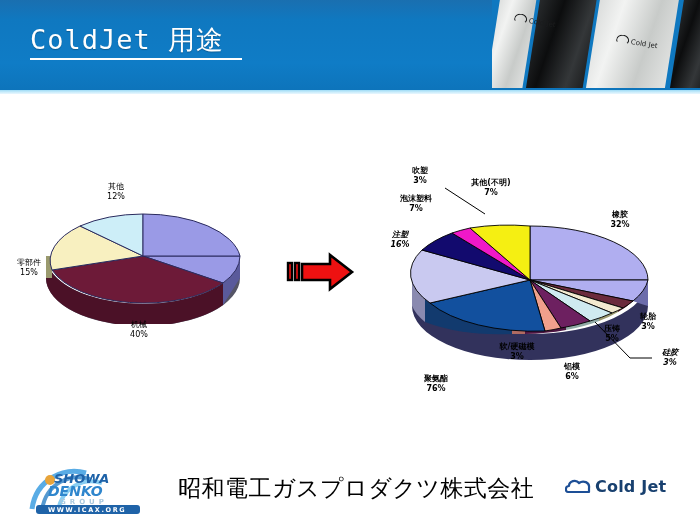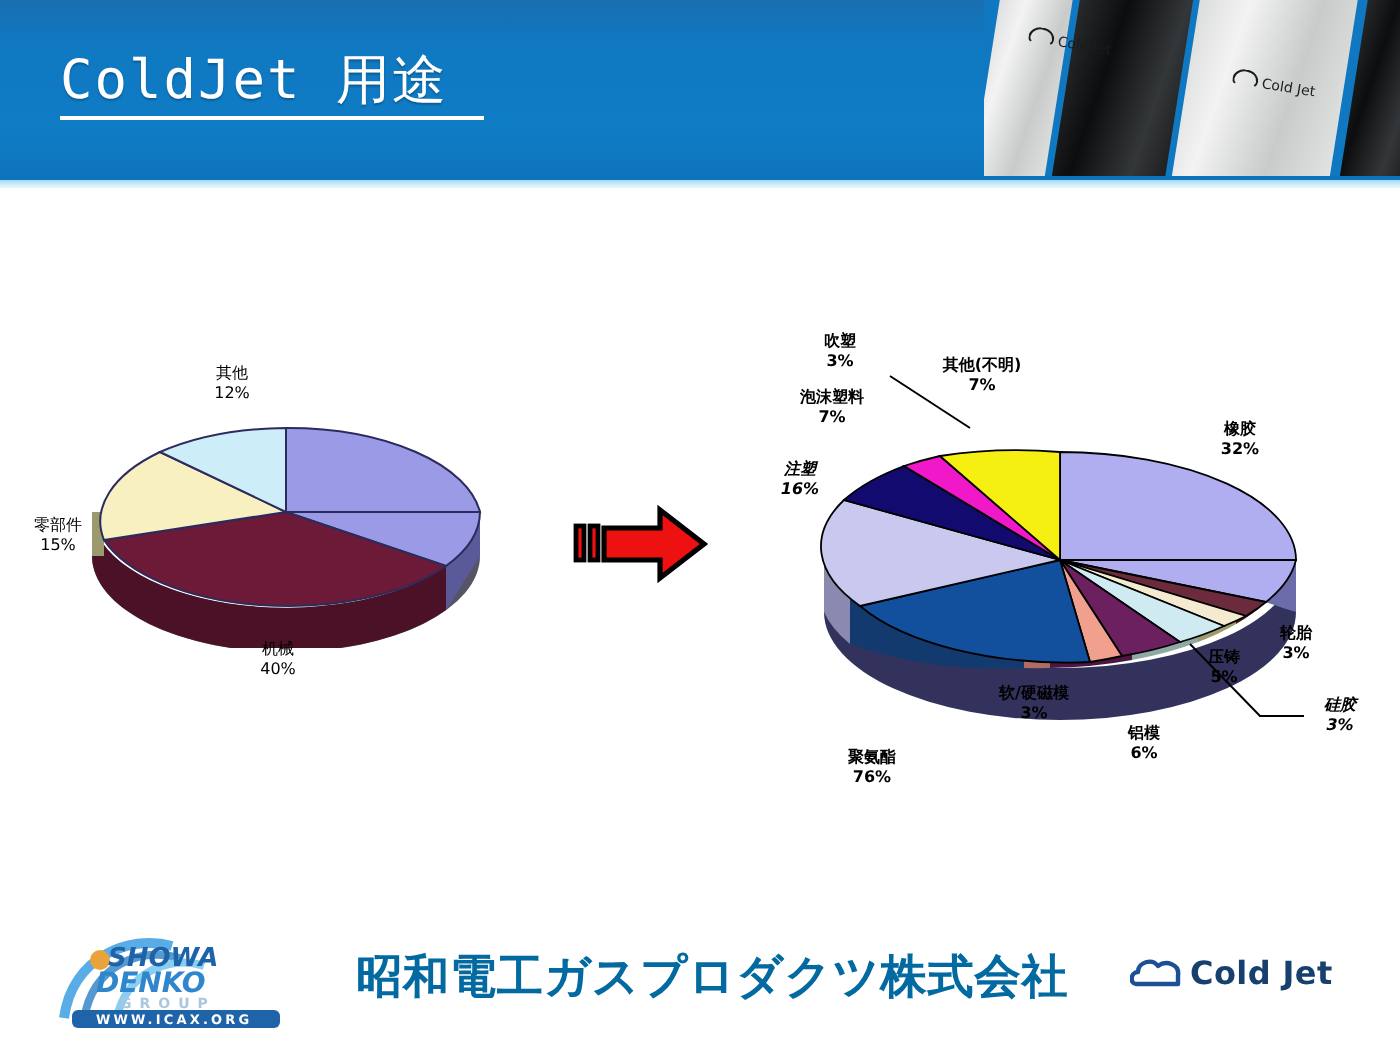--- a/index.html
+++ b/index.html
@@ -48,21 +48,21 @@
   .lbl .pc{display:block;}
   .lbl.bold{font-weight:bold;}
 
   
   #arrow{position:absolute;left:286px;top:156px;width:70px;height:44px;}
   #arrow svg{display:block;}
 
   
   #footer{position:absolute;left:0;top:455px;width:616px;height:70px;background:#fff;}
   #showa-logo{position:absolute;left:28px;top:8px;width:120px;height:52px;}
-  #company{position:absolute;left:178px;top:18px;font-size:23px;font-weight:bold;color:#0369a1;
+  #company{position:absolute;left:178px;top:18px;font-size:23px;font-weight:normal;color:#000000;
     letter-spacing:.5px;white-space:nowrap;}
   #coldjet-logo{position:absolute;left:565px;top:22px;font-size:16px;font-weight:bold;
     color:#18406f;white-space:nowrap;letter-spacing:.2px;}
   .cloud-big{display:inline-block;width:26px;height:16px;margin-right:4px;vertical-align:-3px;}
 </style>
 </head>
 <body>
 
 <div id="slide">
 

